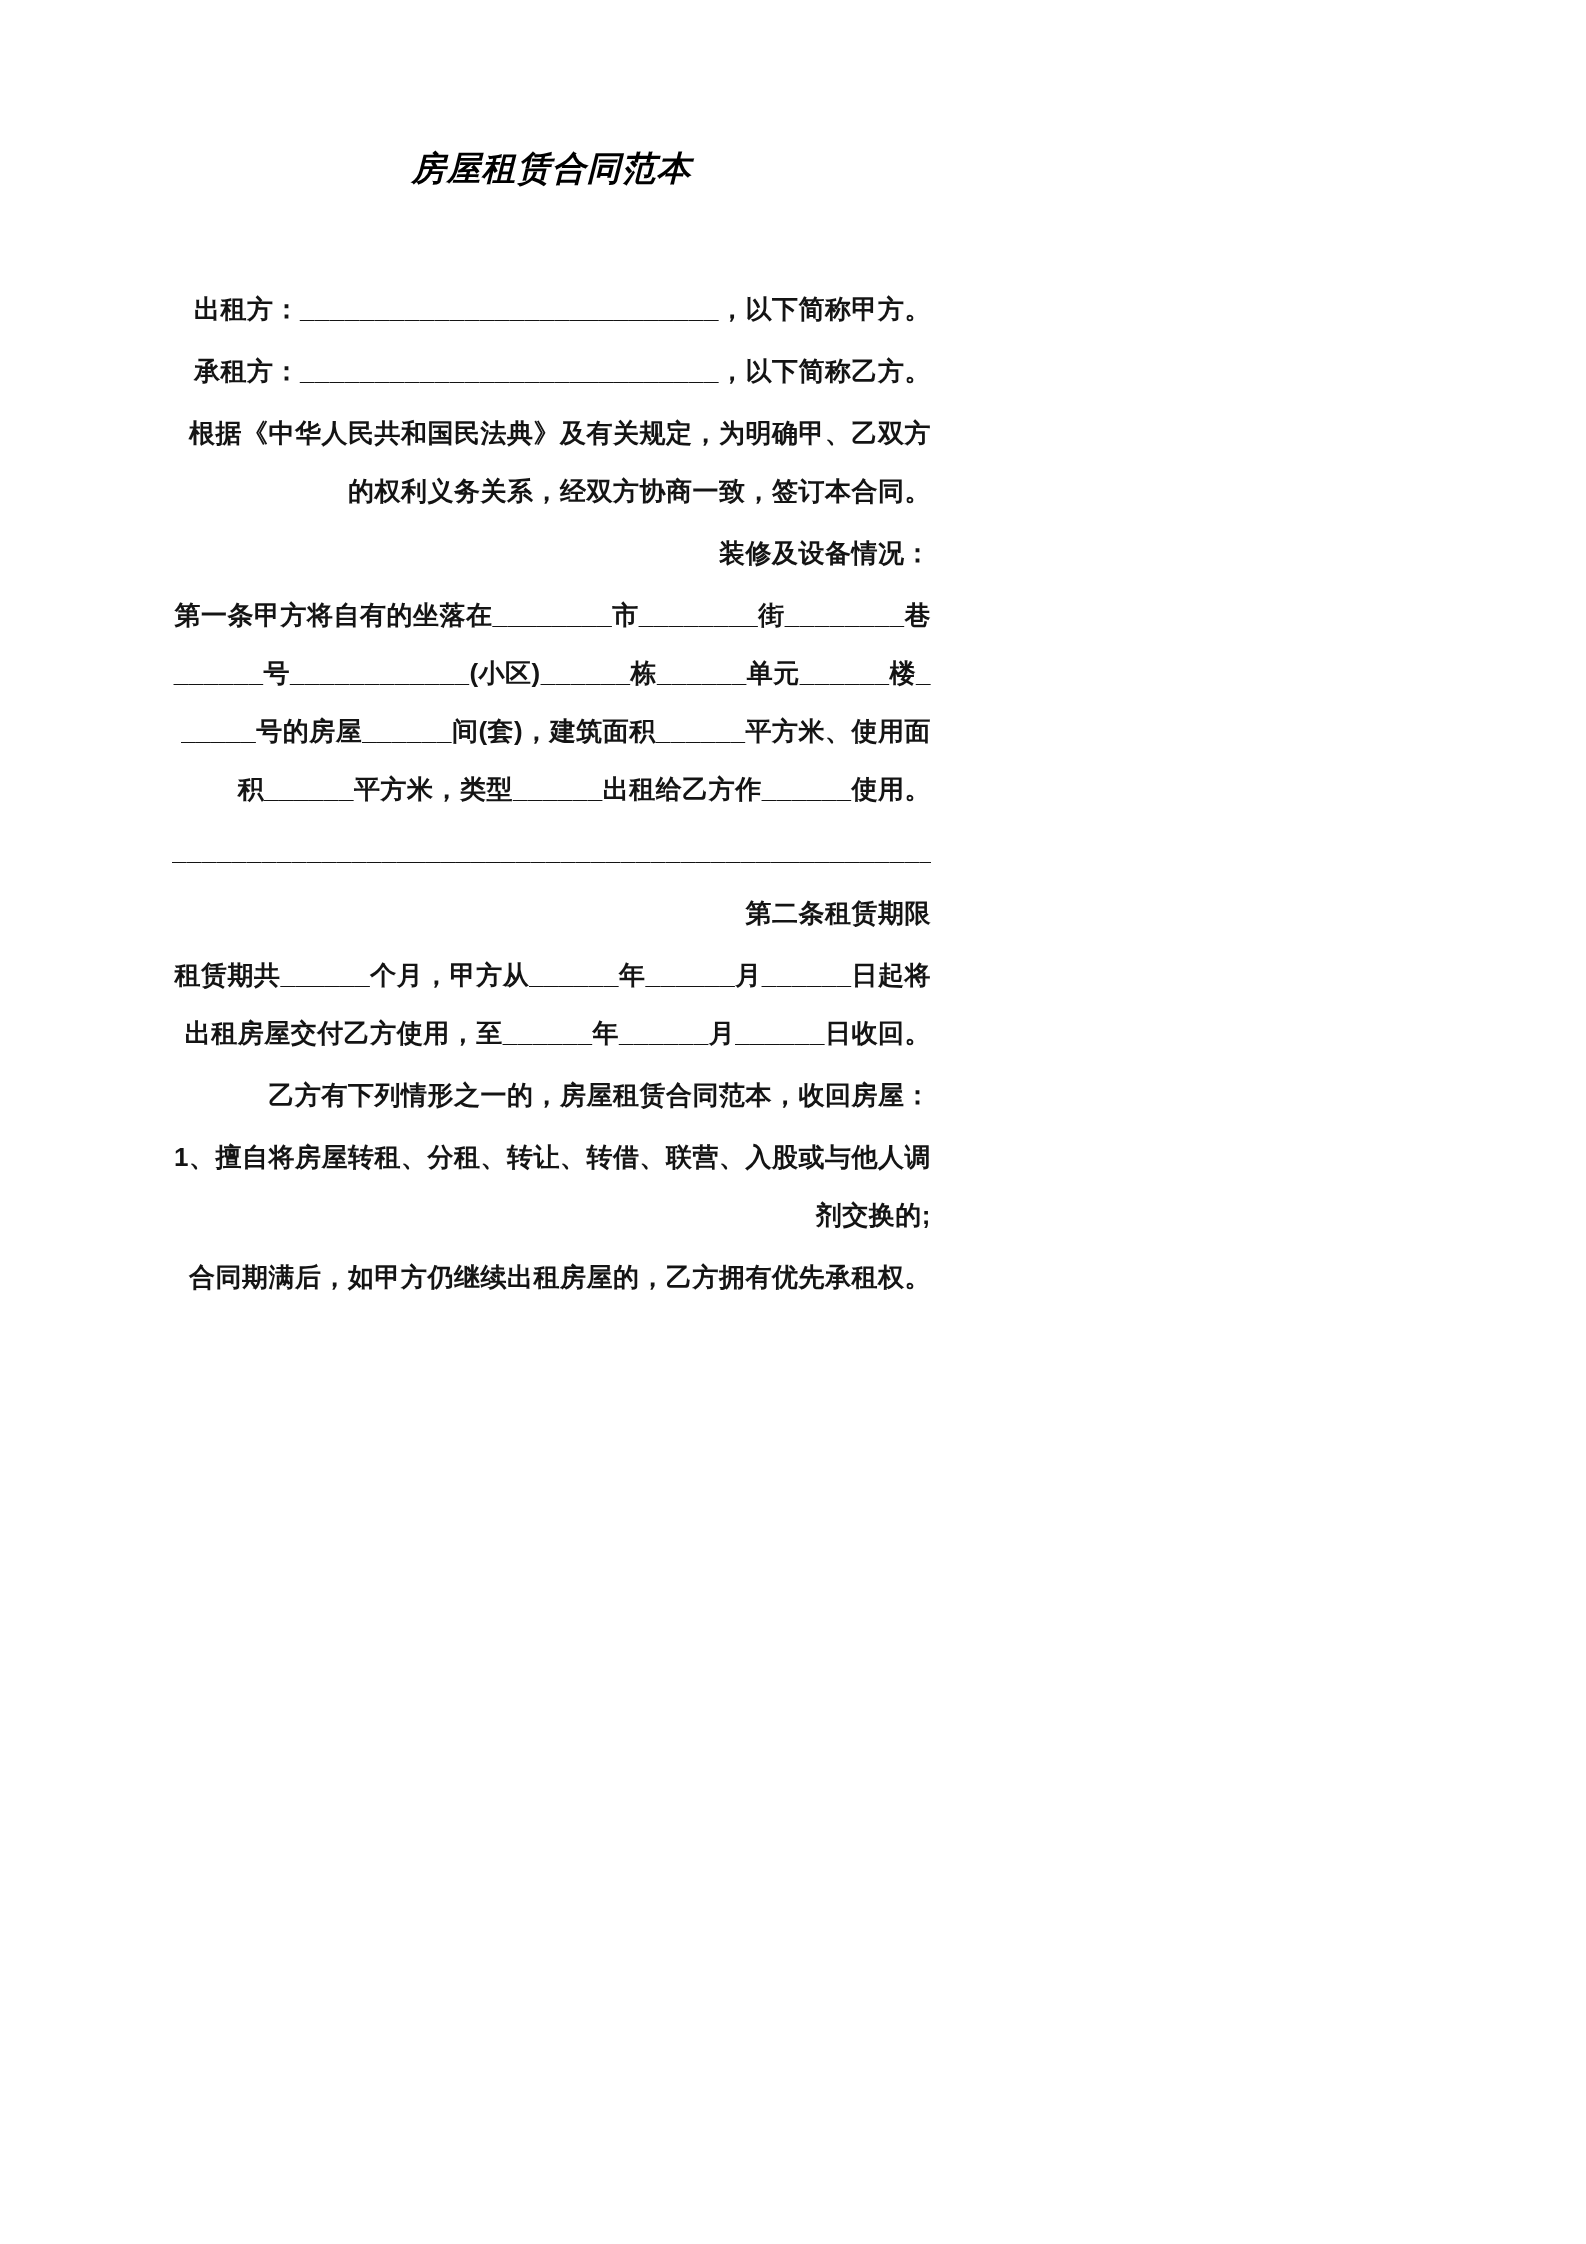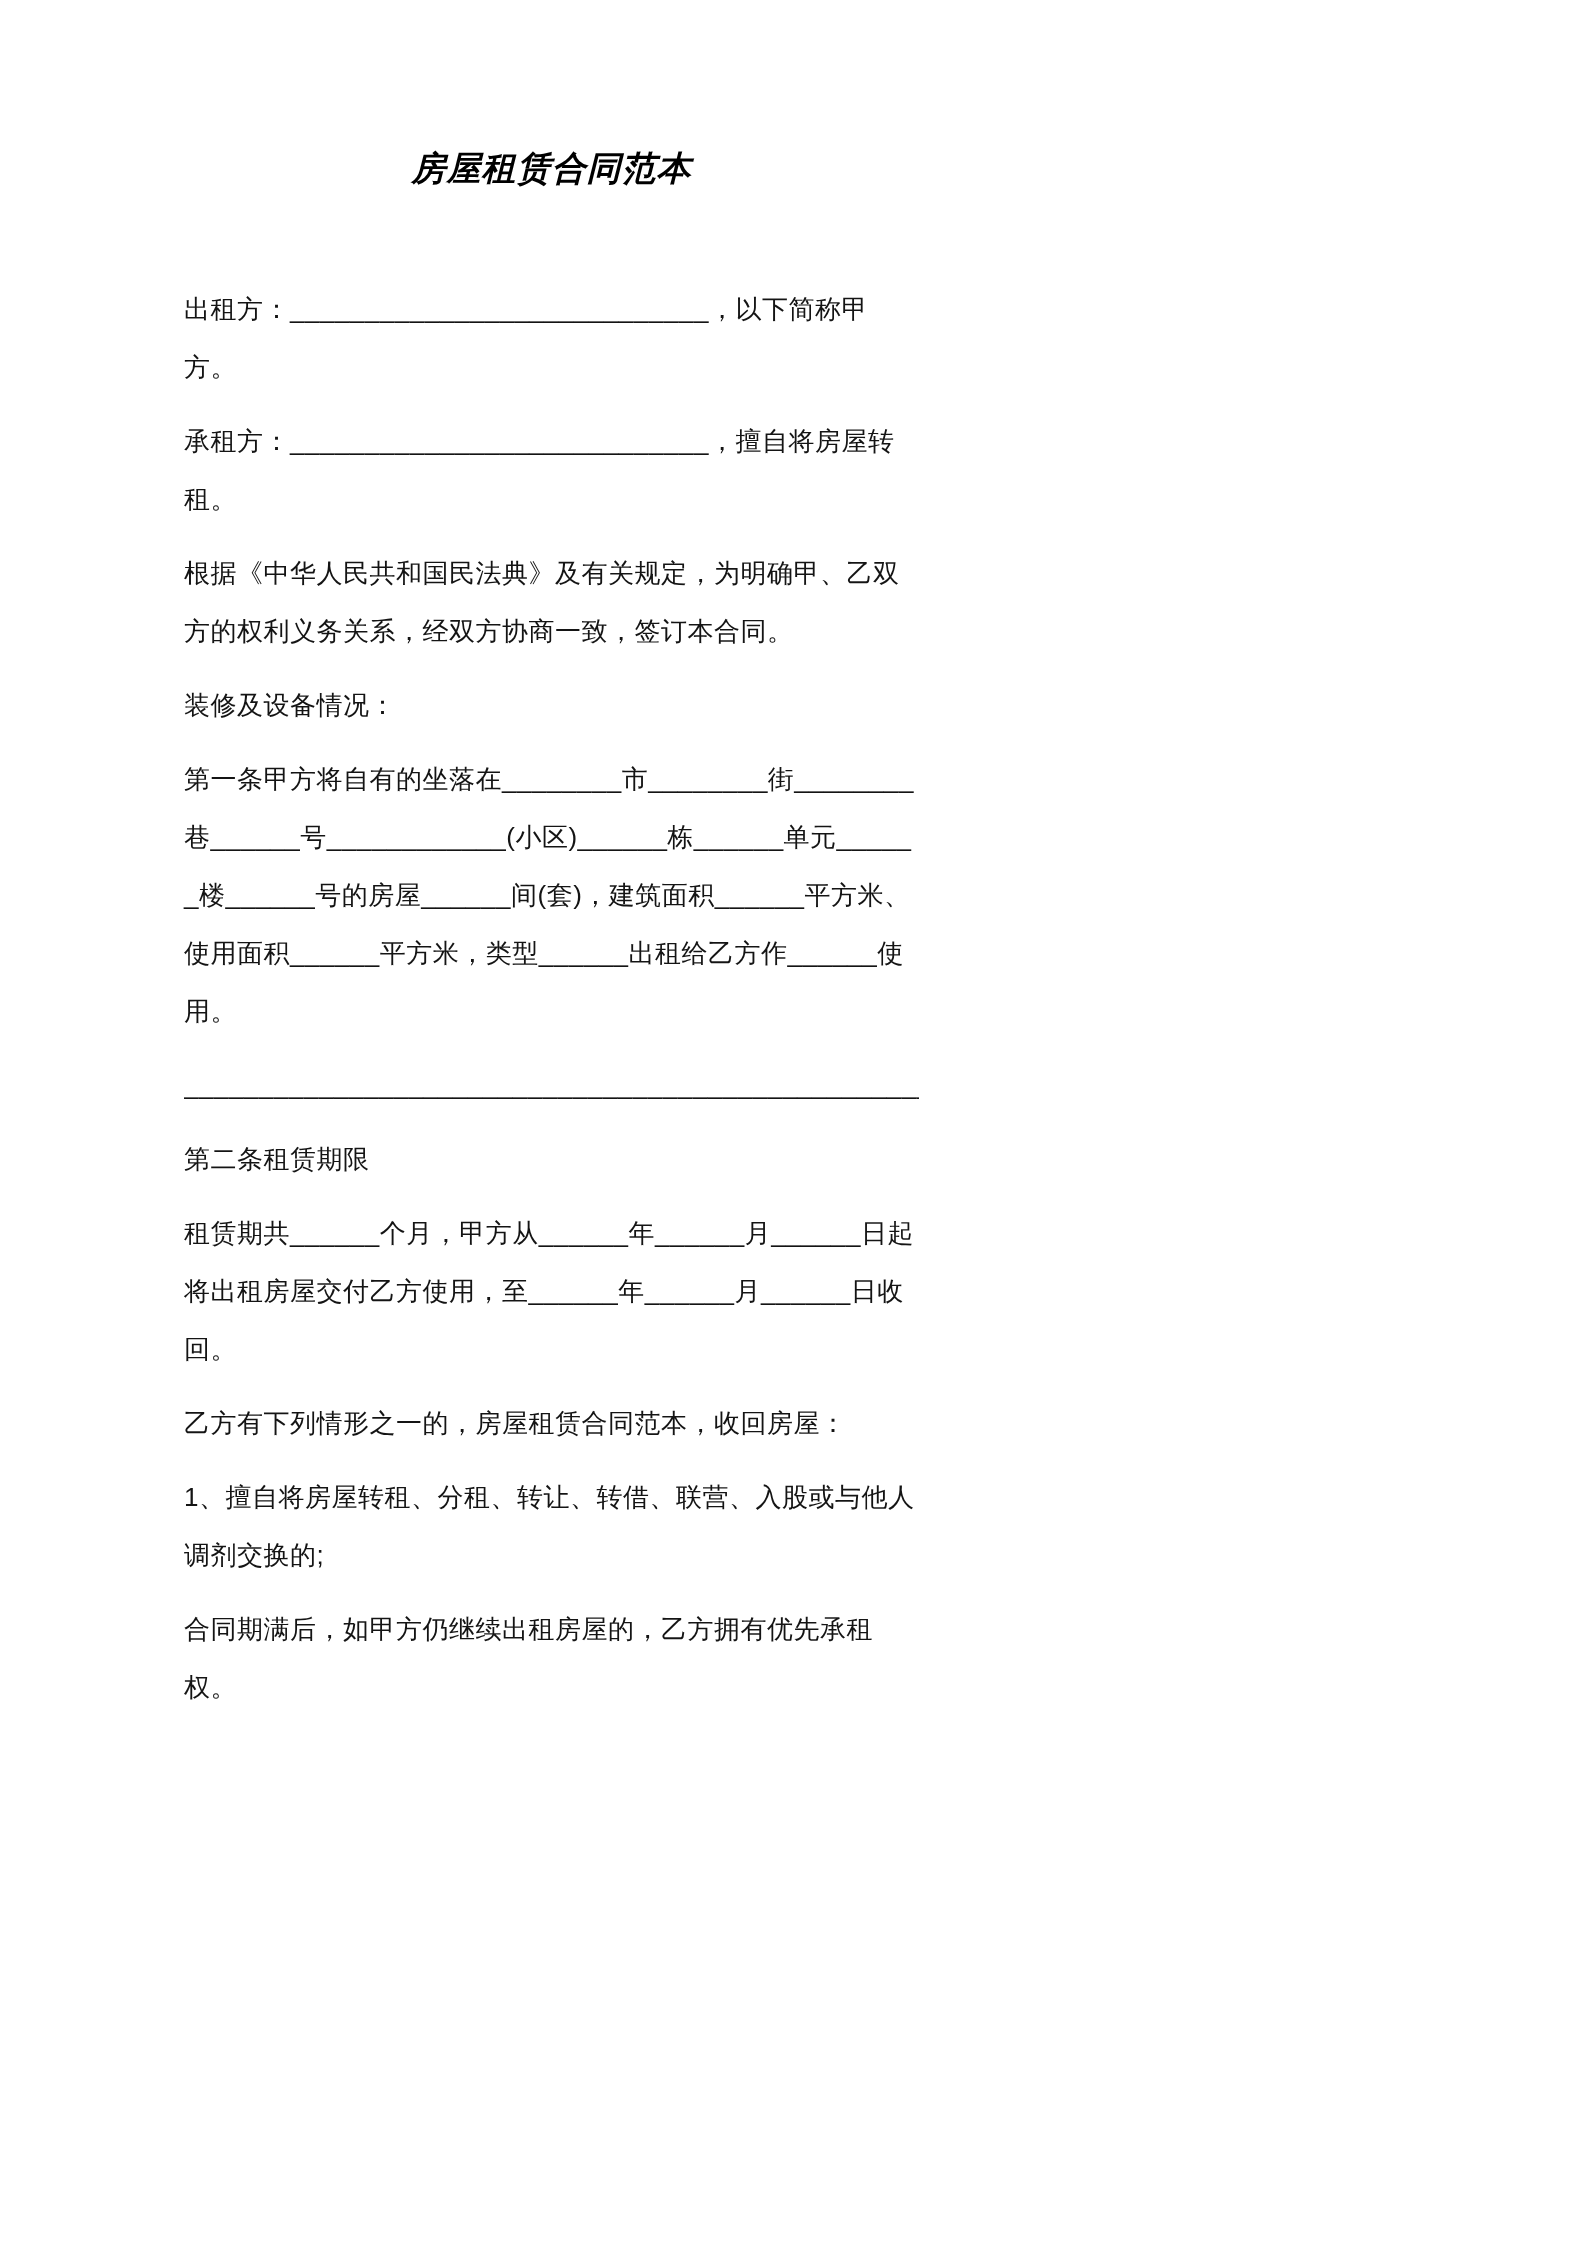--- a/index.html
+++ b/index.html
@@ -26,42 +26,43 @@
     font-weight: 700;
     text-align: center;
     color: #000000;
     margin: 0 0 88px 0;
     letter-spacing: 1px;
     font-style: italic;
   }
   .doc p {
     font-size: 26px;
     line-height: 58px;
-    margin: 16px;
-    font-weight: 400;
+    margin: 4px;
+    font-weight: 700;
     word-break: break-all;
     letter-spacing: 0.5px;
+    text-align: right;
   }
   .doc p.blank-line {
     white-space: nowrap;
     overflow: hidden;
   }
 </style>
 </head>
 <body>
 
 <div class="page">
 
   <h1 class="doc-title">房屋租赁合同范本</h1>
 
   <div class="doc">
 
     <p>出租方：____________________________，以下简称甲方。</p>
 
-    <p>承租方：____________________________，擅自将房屋转租。</p>
+    <p>承租方：____________________________，以下简称乙方。</p>
 
     <p>根据《中华人民共和国民法典》及有关规定，为明确甲、乙双方的权利义务关系，经双方协商一致，签订本合同。</p>
 
     <p>装修及设备情况：</p>
 
     <p>第一条甲方将自有的坐落在________市________街________巷______号____________(小区)______栋______单元______楼______号的房屋______间(套)，建筑面积______平方米、使用面积______平方米，类型______出租给乙方作______使用。</p>
 
     <p class="blank-line">________________________________________________________</p>
 
     <p>第二条租赁期限</p>

